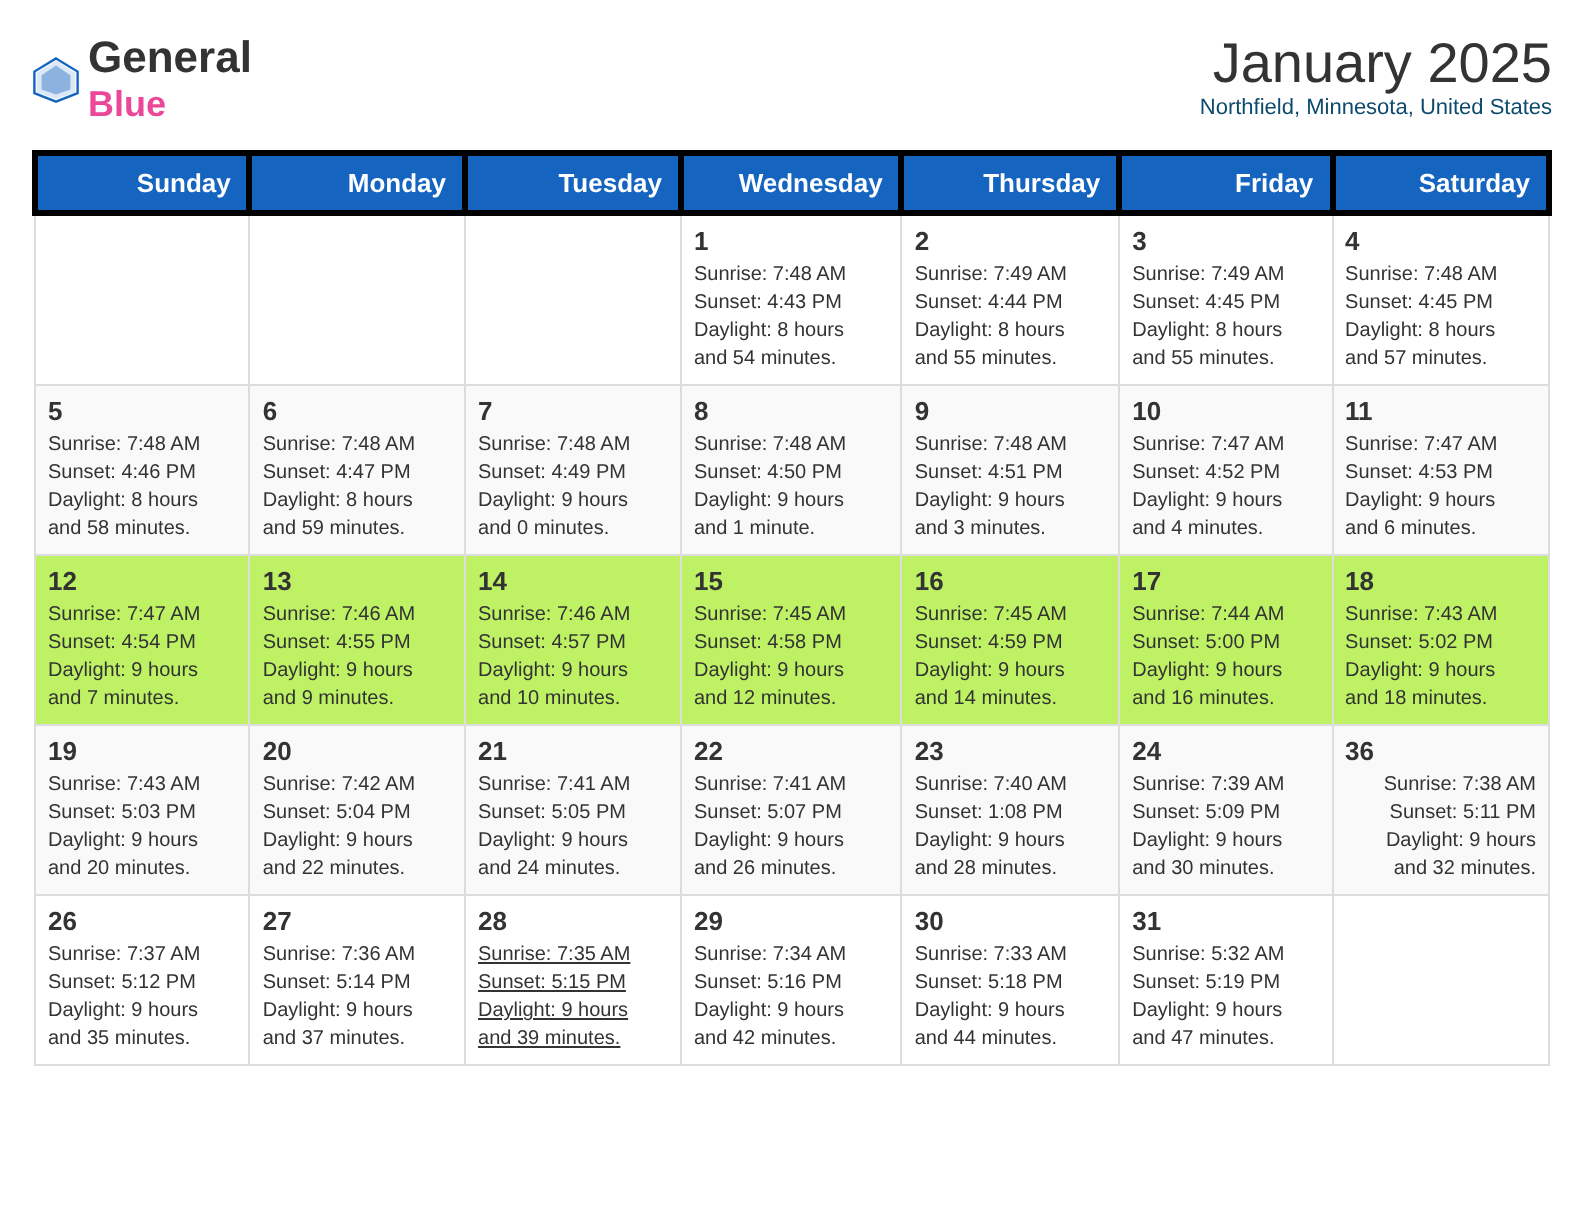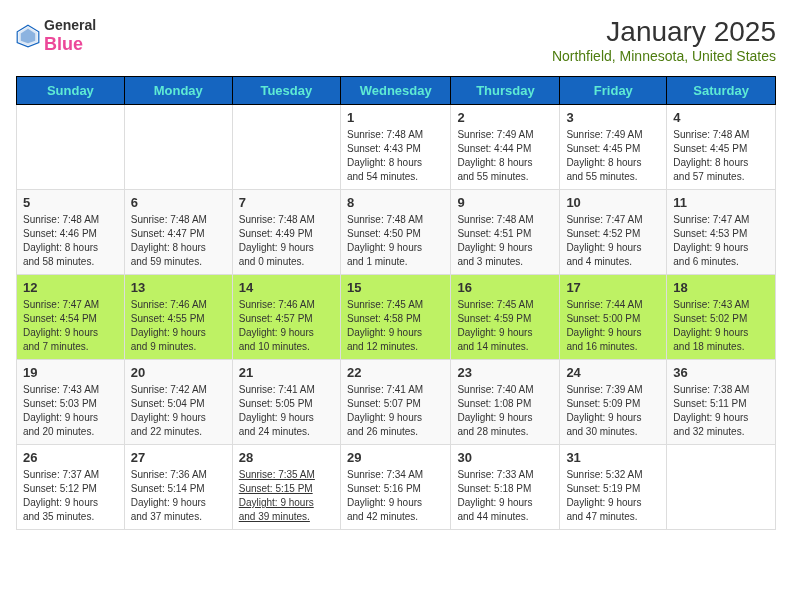--- a/index.html
+++ b/index.html
@@ -27,35 +27,35 @@
     }
     .title-block {
       text-align: right;
     }
     .month-title {
       font-size: 28px;
       font-weight: normal;
       color: #333;
     }
     .location-title {
-      font-size: 14px;
-      color: #4d7c0f;
+      font-size: 11px;
+      color: #0c4a6e;
     }
     .calendar {
       width: 100%;
       border-collapse: collapse;
       border: 1px solid #ccc;
     }
     .calendar th {
       background-color: #1565c0;
-      color: #5eead4;
+      color: #ffffff;
       font-size: 13px;
       padding: 6px 8px;
-      text-align: center;
-      border: 1px solid #000000;
+      text-align: right;
+      border: 3px solid #000000;
     }
     .calendar td {
       border: 1px solid #ddd;
       vertical-align: top;
       padding: 5px 6px;
       font-size: 10.5px;
       color: #333;
       width: 113px;
       min-height: 80px;
       background: #fff;
@@ -89,21 +89,21 @@
 <body>
 
 <div class="header">
   <div class="logo">
     <svg class="logo-icon" viewBox="0 0 40 40" xmlns="http://www.w3.org/2000/svg">
       <polygon points="20,4 36,14 36,30 20,36 4,30 4,14" fill="#1565c0" opacity="0.15"></polygon>
       <polygon points="20,2 38,13 38,31 20,38 2,31 2,13" fill="none" stroke="#1565c0" stroke-width="2"></polygon>
       <polygon points="20,8 32,16 32,28 20,32 8,28 8,16" fill="#1565c0" opacity="0.4"></polygon>
     </svg>
     <div>
-      <span style="font-size:14px;font-weight:bold;color:#333;">General</span><br>
+      <span style="font-size:22px;font-weight:bold;color:#333;">General</span><br>
       <span style="font-size:18px;font-weight:bold;color:#ec4899;">Blue</span>
     </div>
   </div>
   <div class="title-block">
     <div class="month-title">January 2025</div>
     <div class="location-title">Northfield, Minnesota, United States</div>
   </div>
 </div>
 
 <table class="calendar">
@@ -292,21 +292,21 @@
         </td>
         <td>
           <div class="day-number">24</div>
           <div class="day-info" style="white-space: pre-line;">Sunrise: 7:39 AM
 Sunset: 5:09 PM
 Daylight: 9 hours
 and 30 minutes.</div>
         </td>
         <td>
           <div class="day-number">36</div>
-          <div class="day-info" style="white-space: pre-line;">Sunrise: 7:38 AM
+          <div class="day-info" style="white-space: pre-line; text-align: right;">Sunrise: 7:38 AM
 Sunset: 5:11 PM
 Daylight: 9 hours
 and 32 minutes.</div>
         </td>
       </tr>
       <tr class="row-week5">
         <td>
           <div class="day-number">26</div>
           <div class="day-info" style="white-space: pre-line;">Sunrise: 7:37 AM
 Sunset: 5:12 PM

